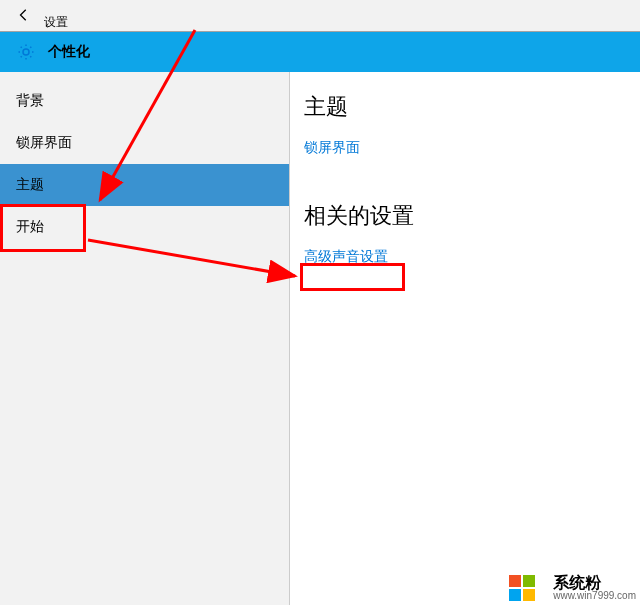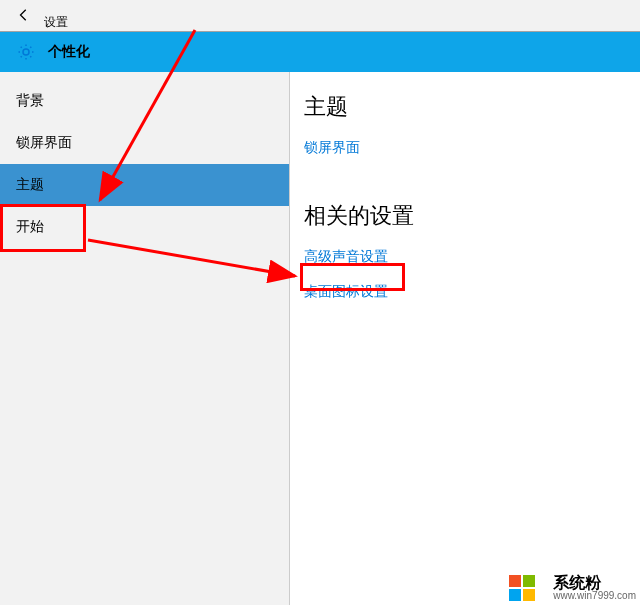--- a/index.html
+++ b/index.html
@@ -207,21 +207,20 @@
       <span>开始</span>
     </div>
   </div>
 
   <div class="main">
     <div class="section-heading">主题</div>
     <div class="link-item">锁屏界面</div>
 
     <div class="section-heading second">相关的设置</div>
     <div><span class="link-item">高级声音设置</span></div>
-    <div><span class="link-item">桌面图标设置</span></div>
   </div>
 </div>
 
 <div class="highlight-box-theme"></div>
 <div class="highlight-box-desktop"></div>
 
 <svg class="arrow-svg" width="640" height="605">
   <defs>
     <marker id="arrowhead" markerWidth="10" markerHeight="8" refX="9" refY="4" orient="auto">
       <polygon points="0 0, 10 4, 0 8" fill="#ff0000"></polygon>

